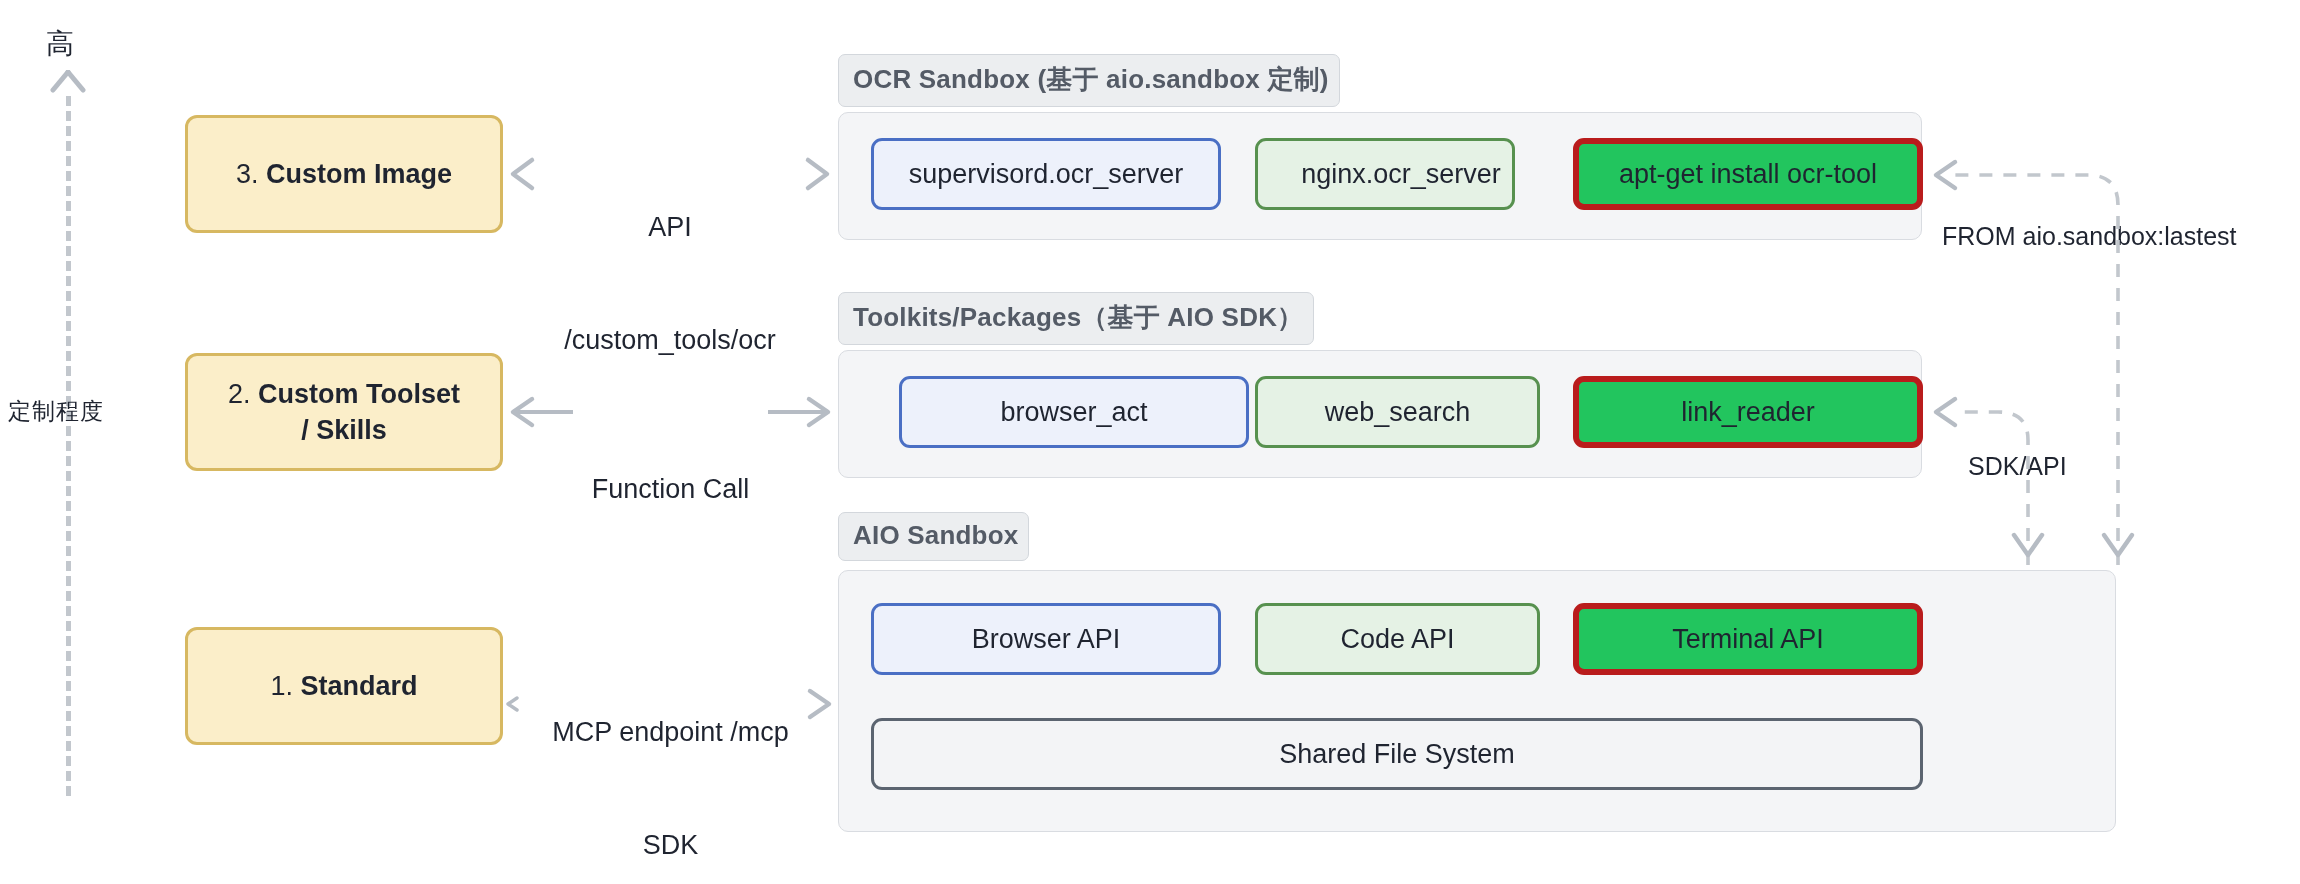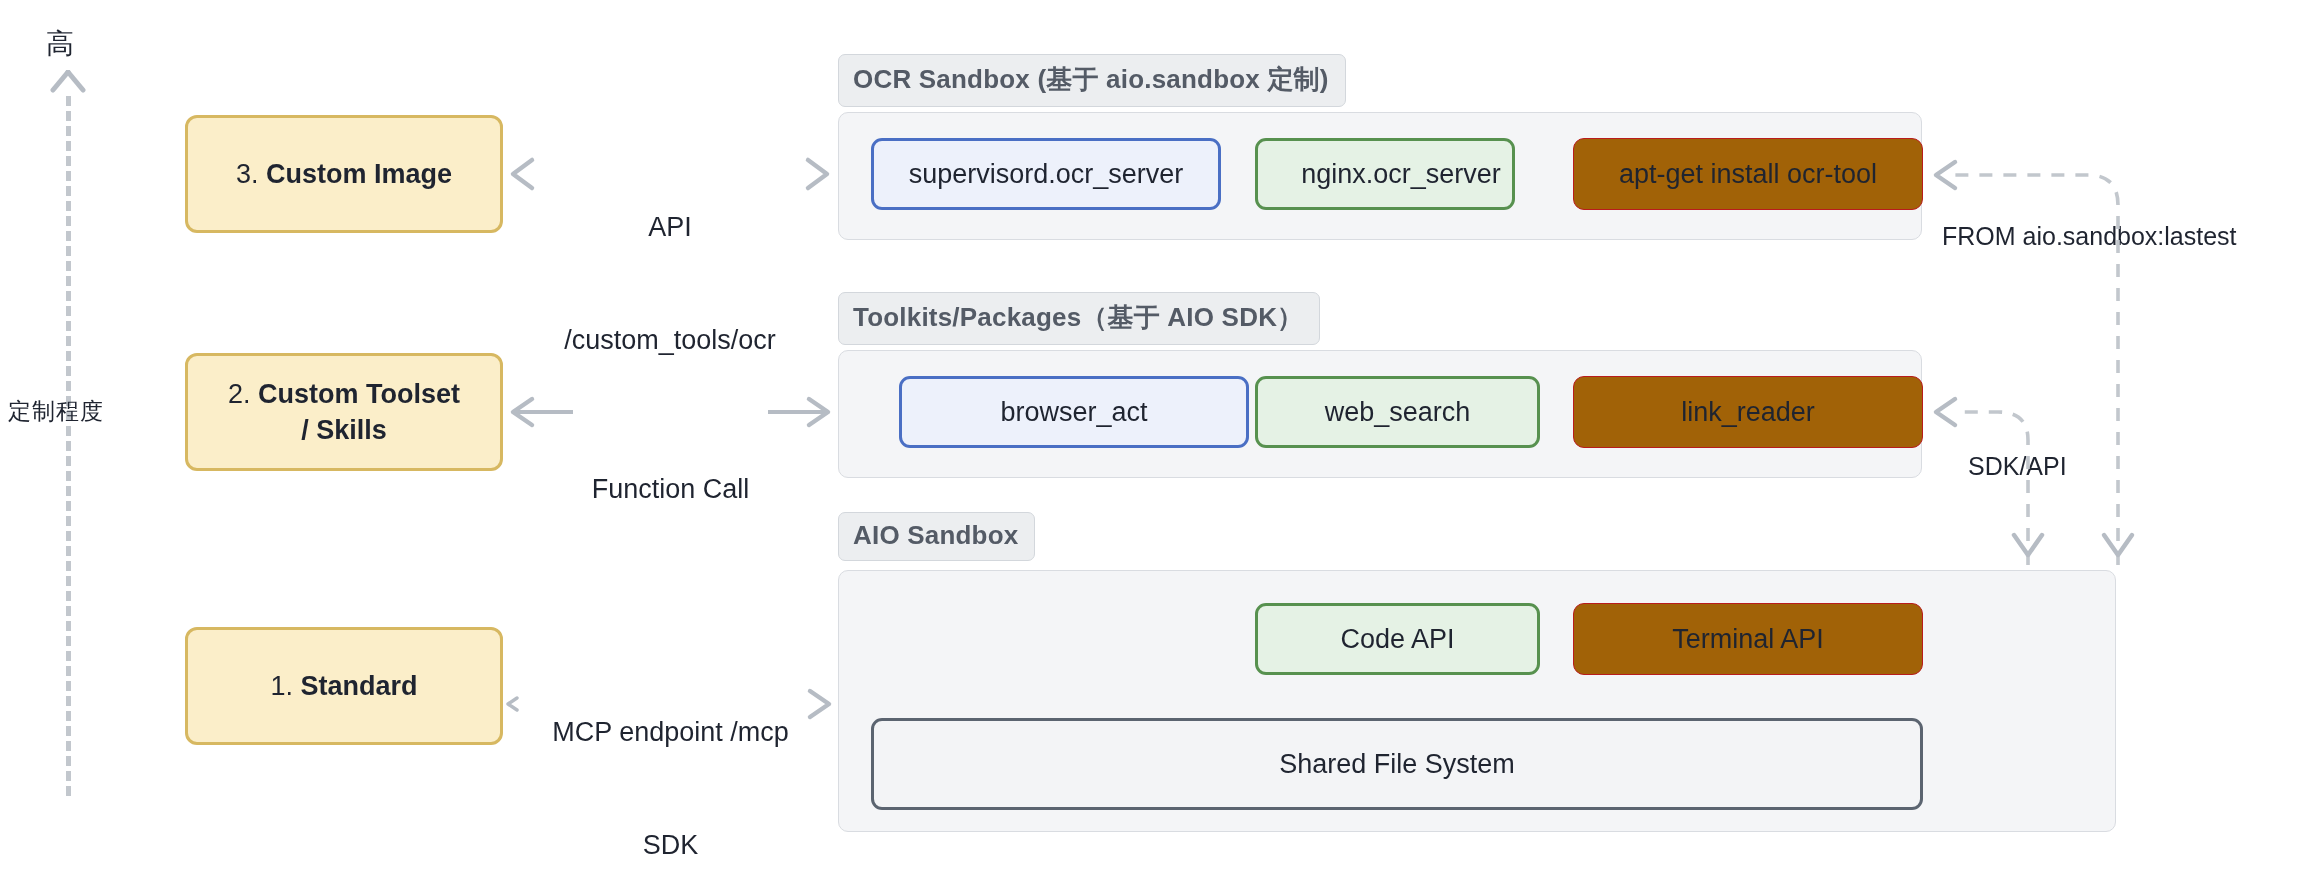--- a/index.html
+++ b/index.html
@@ -74,21 +74,21 @@
   
   .chip {
     position: absolute;
     box-sizing: border-box;
     background: #eceef0;
     border: 1px solid #d3d7dc;
     border-radius: 7px;
     color: #545b66;
     font-weight: 700;
     font-size: 26px;
-    padding: 7px 16px 9px 14px;
+    padding: 7px 10px 9px 14px;
     white-space: nowrap;
     letter-spacing: 0.2px;
   }
 
   
   .group {
     position: absolute;
     box-sizing: border-box;
     background: #f4f5f7;
     border: 1.5px solid #d9dce1;
@@ -103,21 +103,21 @@
     display: flex;
     align-items: center;
     justify-content: center;
     font-size: 27px;
     color: #1f2430;
     text-align: center;
     white-space: nowrap;
   }
   .node.blue   { background: #edf1fb; border: 3px solid #4a6fc4; }
   .node.green  { background: #e5f2e5; border: 3px solid #57914f; }
-  .node.purple { background: #a16207; border: 1px solid #b91c1c; }
+  .node.purple { background: #22c55e; border: 6px solid #b91c1c; }
   .node.gray   { background: #f3f4f6; border: 3px solid #5b6470; }
 
   
   .conn-label {
     position: absolute;
     text-align: center;
     font-size: 27px;
     color: #1f2430;
     line-height: 1.4;
     white-space: pre;
@@ -209,26 +209,27 @@
   <div class="node blue" style="left:871px; top:376px; width:350px; height:72px;margin-left:28px;">browser_act</div>
 
   <div class="node green" style="left:1255px; top:376px; width:285px; height:72px;">web_search</div>
 
   <div class="node purple" style="left:1573px; top:376px; width:350px; height:72px;">link_reader</div>
 
   <div class="chip" style="left:838px; top:512px;">AIO Sandbox</div>
 
   <div class="group" style="left:838px; top:570px; width:1278px; height:262px;"></div>
 
+  <div class="node blue" style="left:871px; top:603px; width:350px; height:72px;">Browser API</div>
 
   <div class="node green" style="left:1255px; top:603px; width:285px; height:72px;">Code API</div>
 
   <div class="node purple" style="left:1573px; top:603px; width:350px; height:72px;">Terminal API</div>
 
-  <div class="node gray" style="left:871px; top:718px; width:1052px; height:92px;">Shared File System</div>
+  <div class="node gray" style="left:871px; top:718px; width:1052px; height:72px;">Shared File System</div>
 
   <div class="side-label" style="left:1942px; top:222px;">FROM aio.sandbox:lastest</div>
 
   <div class="side-label" style="left:1968px; top:452px;">SDK/API</div>
 
   <svg class="overlay" viewBox="0 0 2300 884">
     <defs>
       <marker id="ah-left" markerWidth="12" markerHeight="12" refX="10" refY="6" orient="auto" markerUnits="userSpaceOnUse">
         <path d="M11 1 L2 6 L11 11" fill="none" stroke="#b6bcc4" stroke-width="2.6" stroke-linecap="round" stroke-linejoin="round"></path>
       </marker>

